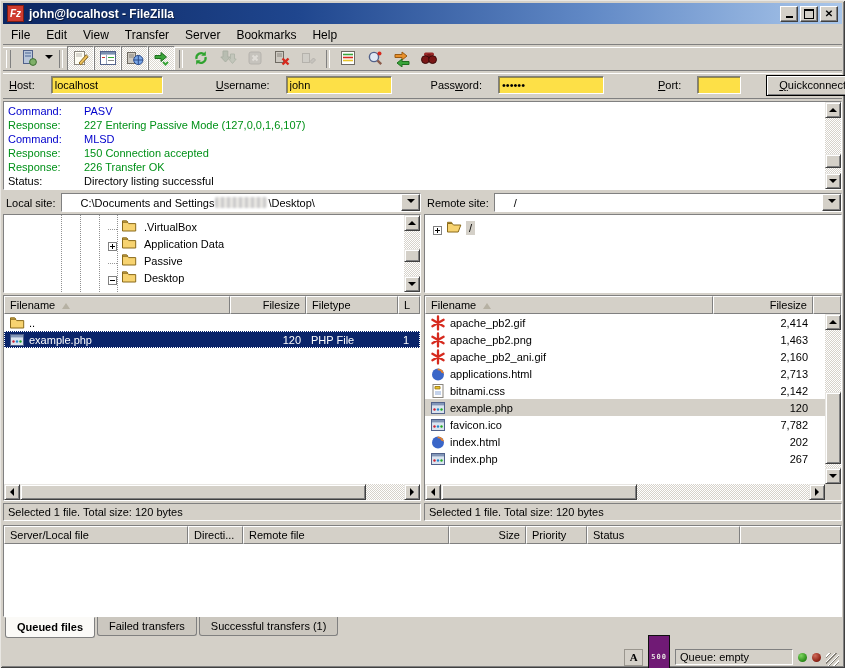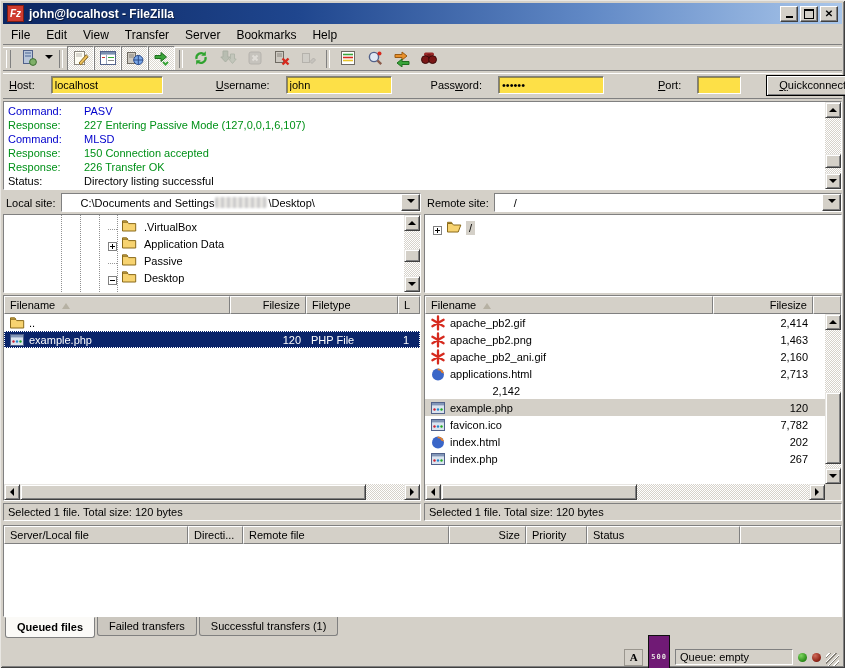--- a/index.html
+++ b/index.html
@@ -553,20 +553,31 @@
               </svg>
             </span>
             <span>applications.html</span>
           </div>
           <div class="cell rc-size right">
             <span>2,713</span>
           </div>
           <div class="cell rc-fill"></div>
         </div>
         <div class="frow">
+          <div class="cell rc-name">
+            <span class="fi">
+              <svg width="16" height="16" viewBox="0 0 16 16" xmlns="http://www.w3.org/2000/svg">
+                <rect x="3" y="1.5" width="10" height="13" fill="#fff" stroke="#8a867e"></rect>
+                <path d="M5 3.5 h5 v2.4 h-5z" fill="#e8c52a" stroke="#a9861a"></path>
+                <line x1="5" y1="9" x2="11" y2="9" stroke="#8aa6d6"></line>
+                <line x1="5" y1="11" x2="11" y2="11" stroke="#8aa6d6"></line>
+              </svg>
+            </span>
+            <span>bitnami.css</span>
+          </div>
           <div class="cell rc-size right">
             <span>2,142</span>
           </div>
           <div class="cell rc-fill"></div>
         </div>
         <div class="frow" style="background: rgb(212, 208, 200);">
           <div class="cell rc-name">
             <span class="fi">
               <svg width="16" height="16" viewBox="0 0 16 16" xmlns="http://www.w3.org/2000/svg">
                 <rect x="1.5" y="2.5" width="13" height="11" fill="#dbe4f0" stroke="#51618a"></rect>

